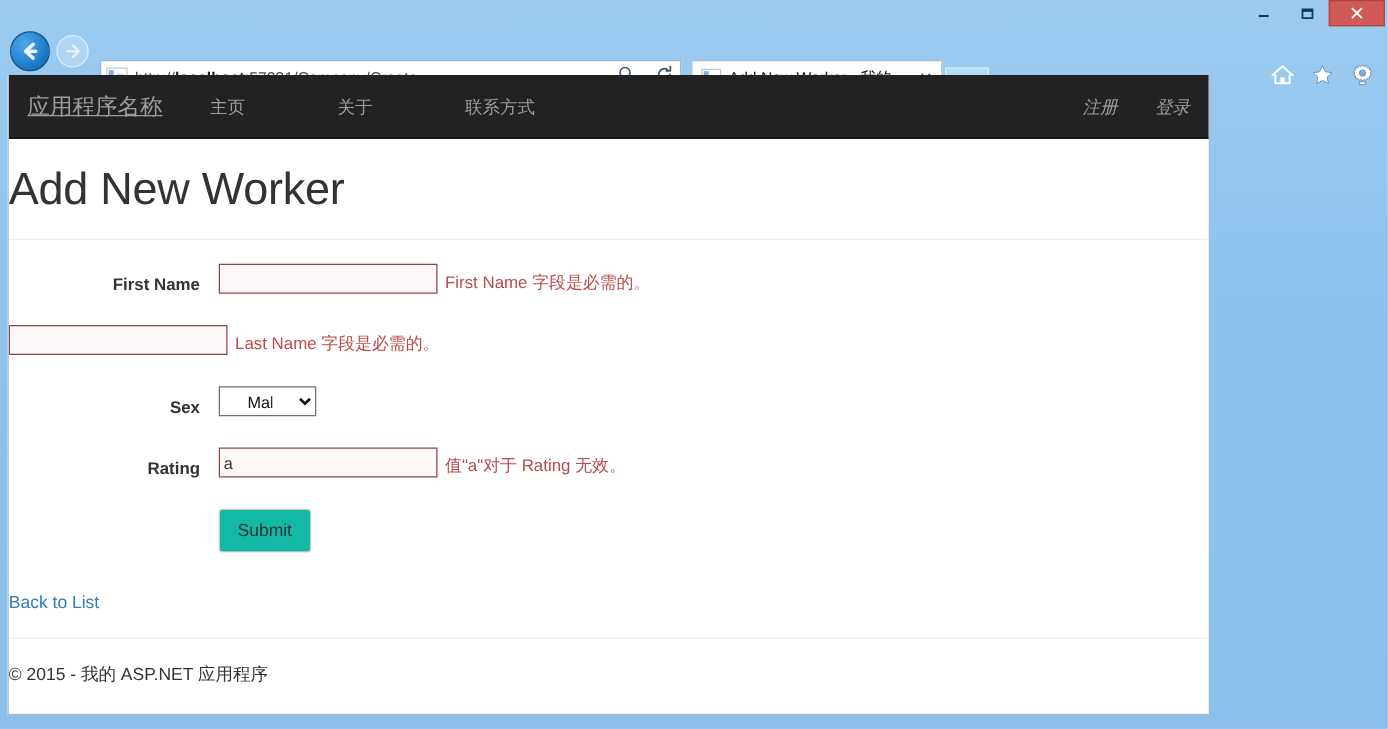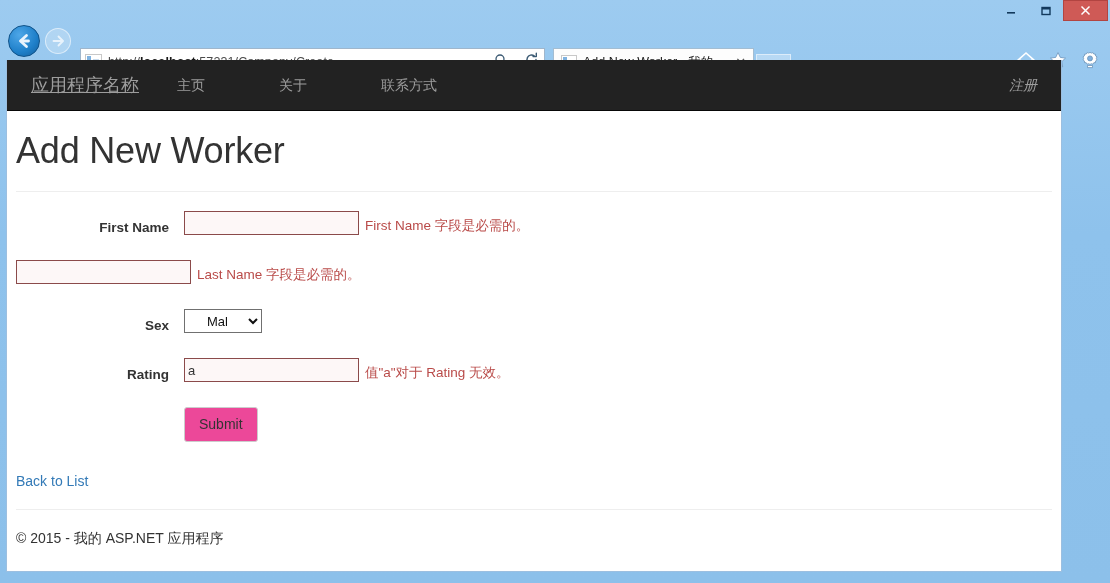--- a/index.html
+++ b/index.html
@@ -206,21 +206,21 @@
     left: 7px; top: 4px;
     width: 6px; bottom: 3px;
     background: #c9dcee;
   }
 
   
   .viewport {
     position: absolute;
     left: 6px;
     top: 60px;
-    width: 1056px;
+    width: 962px;
     height: 512px;
     background: #ffffff;
     border: 1px solid #9cbfe0;
     border-top: none;
     box-sizing: border-box;
     overflow: hidden;
   }
 
   
   .site-navbar {
@@ -334,21 +334,21 @@
   }
   .field-validation-error {
     color: #b94a48;
     font-size: 13.5px;
     margin-left: 6px;
     padding-top: 6px;
     white-space: nowrap;
   }
   .btn-submit {
     margin-left: 0;
-    background: #ec4899;
+    background: #14b8a6;
     border: 1px solid #cccccc;
     border-radius: 3px;
     font-family: "Liberation Sans", sans-serif;
     font-size: 14px;
     color: #333333;
     padding: 8px 14px;
     line-height: 1.2;
   }
   .back-link {
     display: inline-block;
@@ -474,20 +474,21 @@
     <div class="site-navbar">
       <div class="navbar-inner">
         <a class="brand" href="#">应用程序名称</a>
         <div class="nav-links">
           <a href="#">主页</a>
           <a href="#">关于</a>
           <a href="#">联系方式</a>
         </div>
         <div class="nav-right">
           <a href="#">注册</a>
+          <a href="#">登录</a>
         </div>
       </div>
     </div>
 
     <div class="container">
 
       <h1 class="page-title">Add New Worker</h1>
 
       <hr class="rule">
 

